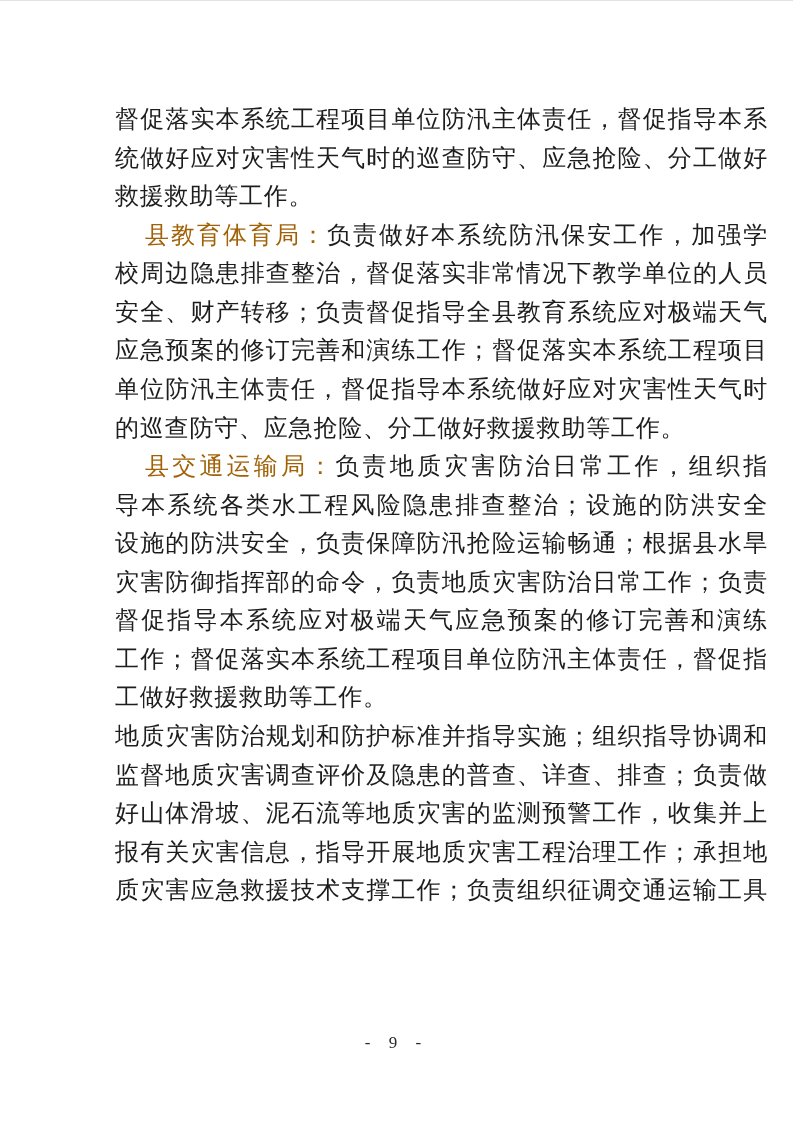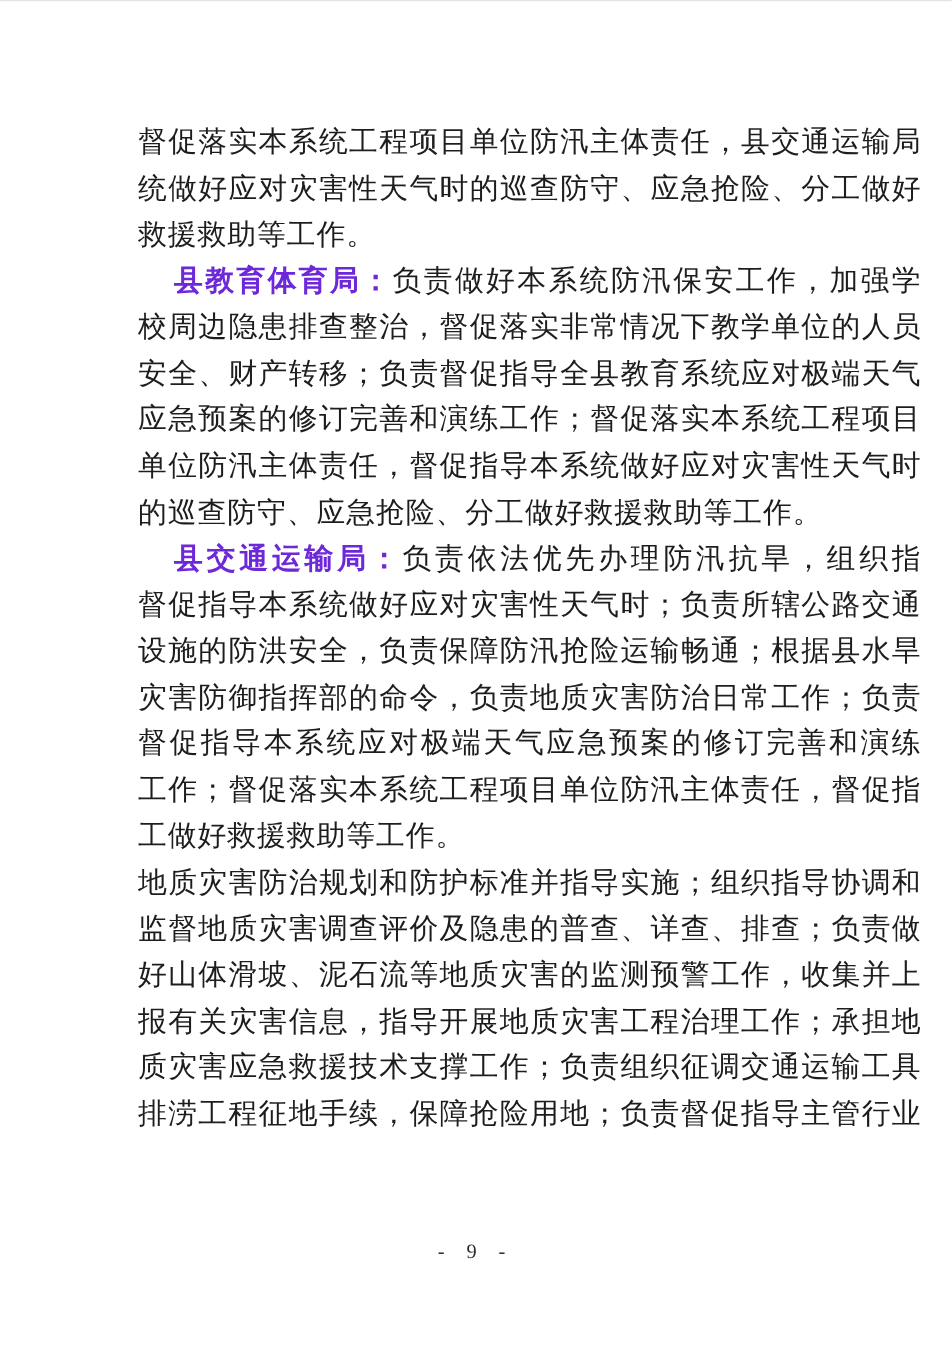--- a/index.html
+++ b/index.html
@@ -47,66 +47,65 @@
   }
   .line.fill {
     text-align: justify;
     text-align-last: justify;
   }
   .line.indent {
     text-indent: 30px;
   }
   .dept {
     font-family: "Liberation Sans", "DejaVu Sans", sans-serif;
-    font-weight: 700;
-    color: #6d28d9;
+    font-weight: 400;
+    color: #a16207;
   }
   .footer {
     position: absolute;
     top: 1032px;
     left: 0;
     width: 793px;
     text-align: center;
     font-size: 17px;
     line-height: 22px;
     letter-spacing: 7px;
     color: #2a2a2a;
   }
 </style>
 </head>
 <body>
 
 <div class="page">
   <div class="top-edge"></div>
   <div class="text-block">
       <div class="paragraph">
-        <div class="line fill">督促落实本系统工程项目单位防汛主体责任，县交通运输局</div>
+        <div class="line fill">督促落实本系统工程项目单位防汛主体责任，督促指导本系</div>
         <div class="line fill">统做好应对灾害性天气时的巡查防守、应急抢险、分工做好</div>
         <div class="line">救援救助等工作。</div>
       </div>
       <div class="paragraph">
         <div class="line fill indent"><span class="dept">县教育体育局：</span><span>负责做好本系统防汛保安工作，加强学</span></div>
         <div class="line fill">校周边隐患排查整治，督促落实非常情况下教学单位的人员</div>
         <div class="line fill">安全、财产转移；负责督促指导全县教育系统应对极端天气</div>
         <div class="line fill">应急预案的修订完善和演练工作；督促落实本系统工程项目</div>
         <div class="line fill">单位防汛主体责任，督促指导本系统做好应对灾害性天气时</div>
         <div class="line">的巡查防守、应急抢险、分工做好救援救助等工作。</div>
       </div>
       <div class="paragraph">
-        <div class="line fill indent"><span class="dept">县交通运输局：</span><span>负责依法优先办理防汛抗旱，组织指</span></div>
-        <div class="line fill">督促指导本系统做好应对灾害性天气时；负责所辖公路交通</div>
+        <div class="line fill indent"><span class="dept">县交通运输局：</span><span>负责地质灾害防治日常工作，组织指</span></div>
+        <div class="line fill">导本系统各类水工程风险隐患排查整治；设施的防洪安全</div>
         <div class="line fill">设施的防洪安全，负责保障防汛抢险运输畅通；根据县水旱</div>
         <div class="line fill">灾害防御指挥部的命令，负责地质灾害防治日常工作；负责</div>
         <div class="line fill">督促指导本系统应对极端天气应急预案的修订完善和演练</div>
         <div class="line fill">工作；督促落实本系统工程项目单位防汛主体责任，督促指</div>
         <div class="line">工做好救援救助等工作。</div>
       </div>
       <div class="paragraph">
         <div class="line fill">地质灾害防治规划和防护标准并指导实施；组织指导协调和</div>
         <div class="line fill">监督地质灾害调查评价及隐患的普查、详查、排查；负责做</div>
         <div class="line fill">好山体滑坡、泥石流等地质灾害的监测预警工作，收集并上</div>
         <div class="line fill">报有关灾害信息，指导开展地质灾害工程治理工作；承担地</div>
         <div class="line fill">质灾害应急救援技术支撑工作；负责组织征调交通运输工具</div>
-        <div class="line fill">排涝工程征地手续，保障抢险用地；负责督促指导主管行业</div>
       </div>
     </div>
   <div class="footer">- 9 -</div>
 </div>
 
 </body></html>

